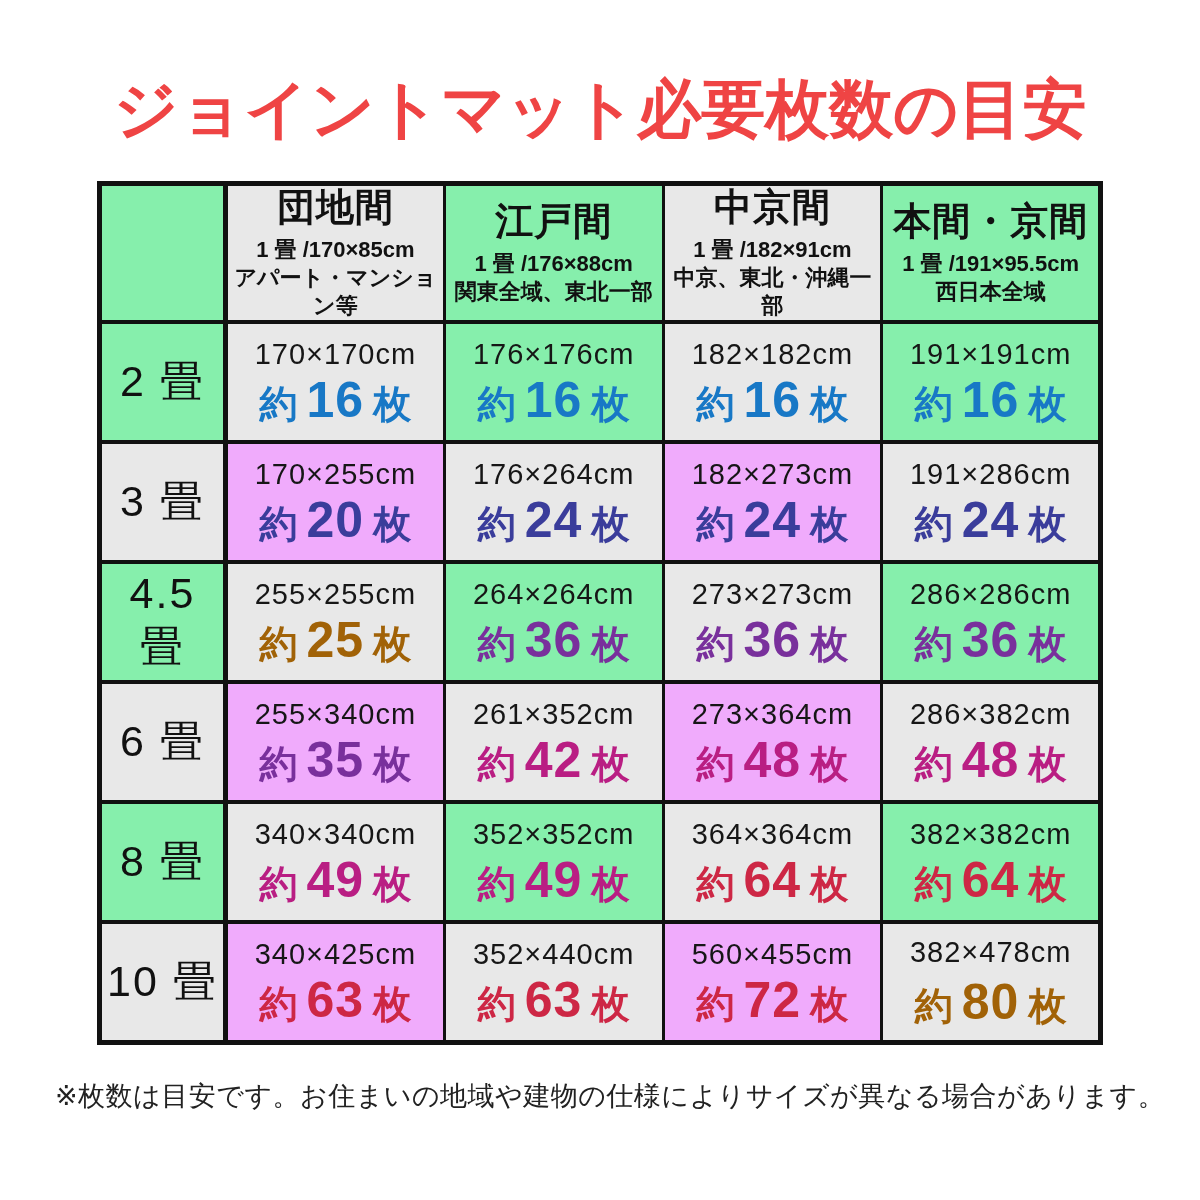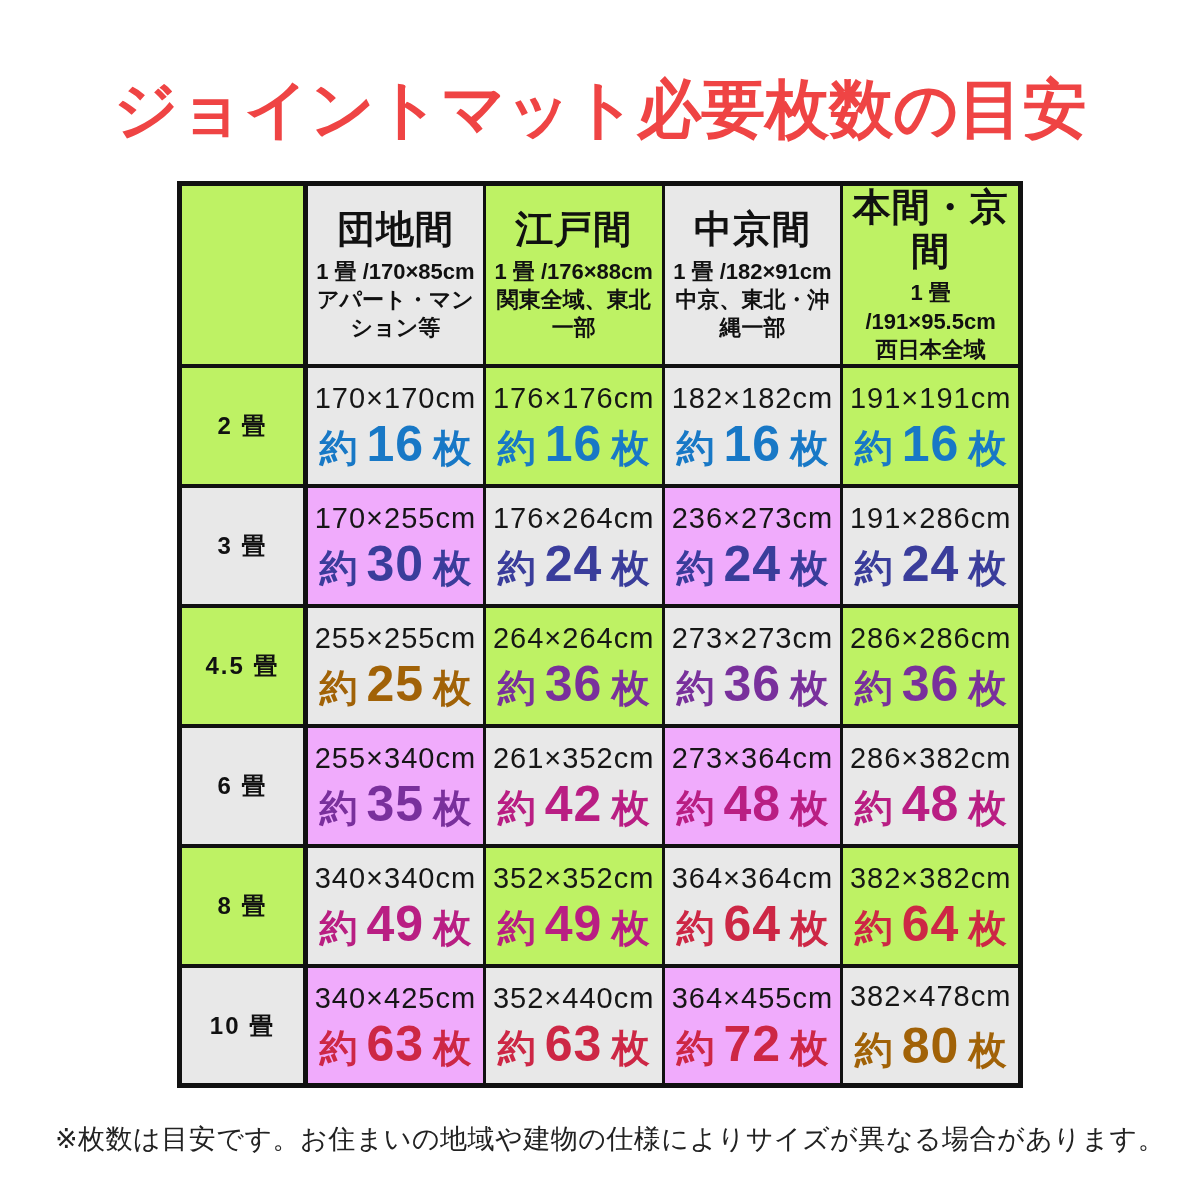--- a/index.html
+++ b/index.html
@@ -15,44 +15,44 @@
     text-align:center;
     font-size:64px;
     font-weight:bold;
     letter-spacing:0px;
     color:#ef4444;
     white-space:nowrap;
   }
   table.mat-table {
     border-collapse:collapse;
     margin:28px auto 0 auto;
-    width:846px;
+    width:1006px;
     table-layout:fixed;
     border:5px solid #111;
   }
   .mat-table col.label-col { width:126px; }
   .mat-table th, .mat-table td {
     border:3px solid #111;
     border-top-width:4px;
     border-bottom-width:4px;
     text-align:center;
     vertical-align:middle;
     padding:0;
-    background:#bef264;
+    background:#86efac;
   }
   .mat-table .label-cell { border-right-width:5px; }
   thead tr { height:134px; }
   tbody tr { height:120px; }
   
   .mat-table .csh { background:#e8e8e8; }
   .mat-table tr.rsh th, .mat-table tr.rsh td { background:#e8e8e8; }
   .mat-table tr.rsh td.csh { background:#f0abfc; }
   .col-name { font-size:38px; font-weight:bold; line-height:1.15; margin-bottom:6px; letter-spacing:1px; }
   .col-sub  { font-size:22px; line-height:1.28; letter-spacing:0px; color:#111; }
-  .row-label { font-size:24px; font-weight:bold; letter-spacing:2px; color:#111; }
+  .row-label { font-size:43px; font-weight:normal; letter-spacing:2px; color:#111; }
   .cell-size { font-size:29px; letter-spacing:1px; color:#161616; line-height:1.1; margin-bottom:4px; }
   .cell-count { font-weight:bold; line-height:1.0; white-space:nowrap; }
   .cell-count .approx, .cell-count .unit { font-size:38px; }
   .cell-count .num { font-size:50px; margin:0 9px; letter-spacing:1px; }
   .footnote {
     margin-top:33px;
     padding-left:55px;
     font-size:27px;
     letter-spacing:0.5px;
     color:#222;
@@ -114,28 +114,28 @@
       </td>
       <td>
         <div class="cell-size">191×191cm</div>
         <div class="cell-count" style="color: rgb(24, 120, 198);"><span class="approx">約</span><span class="num">16</span><span class="unit">枚</span></div>
       </td>
     </tr>
     <tr class="rsh">
       <th class="label-cell"><span class="row-label">3 畳</span></th>
       <td class="csh">
         <div class="cell-size">170×255cm</div>
-        <div class="cell-count" style="color: rgb(58, 61, 155);"><span class="approx">約</span><span class="num">30</span><span class="unit">枚</span></div>
+        <div class="cell-count" style="color: rgb(58, 61, 155);"><span class="approx">約</span><span class="num">20</span><span class="unit">枚</span></div>
       </td>
       <td>
         <div class="cell-size">176×264cm</div>
         <div class="cell-count" style="color: rgb(58, 61, 155);"><span class="approx">約</span><span class="num">24</span><span class="unit">枚</span></div>
       </td>
       <td class="csh">
-        <div class="cell-size">236×273cm</div>
+        <div class="cell-size">182×273cm</div>
         <div class="cell-count" style="color: rgb(58, 61, 155);"><span class="approx">約</span><span class="num">24</span><span class="unit">枚</span></div>
       </td>
       <td>
         <div class="cell-size">191×286cm</div>
         <div class="cell-count" style="color: rgb(58, 61, 155);"><span class="approx">約</span><span class="num">24</span><span class="unit">枚</span></div>
       </td>
     </tr>
     <tr>
       <th class="label-cell"><span class="row-label">4.5 畳</span></th>
       <td class="csh">
@@ -197,21 +197,21 @@
       <th class="label-cell"><span class="row-label">10 畳</span></th>
       <td class="csh">
         <div class="cell-size">340×425cm</div>
         <div class="cell-count" style="color: rgb(205, 39, 69);"><span class="approx">約</span><span class="num">63</span><span class="unit">枚</span></div>
       </td>
       <td>
         <div class="cell-size">352×440cm</div>
         <div class="cell-count" style="color: rgb(205, 39, 69);"><span class="approx">約</span><span class="num">63</span><span class="unit">枚</span></div>
       </td>
       <td class="csh">
-        <div class="cell-size">364×455cm</div>
+        <div class="cell-size">560×455cm</div>
         <div class="cell-count" style="color: rgb(205, 39, 69);"><span class="approx">約</span><span class="num">72</span><span class="unit">枚</span></div>
       </td>
       <td>
         <div class="cell-size">382×478cm</div>
         <div class="cell-count" style="color: #a16207; margin-top: 8px;"><span class="approx">約</span><span class="num">80</span><span class="unit">枚</span></div>
       </td>
     </tr>
   </tbody>
 </table>
 

